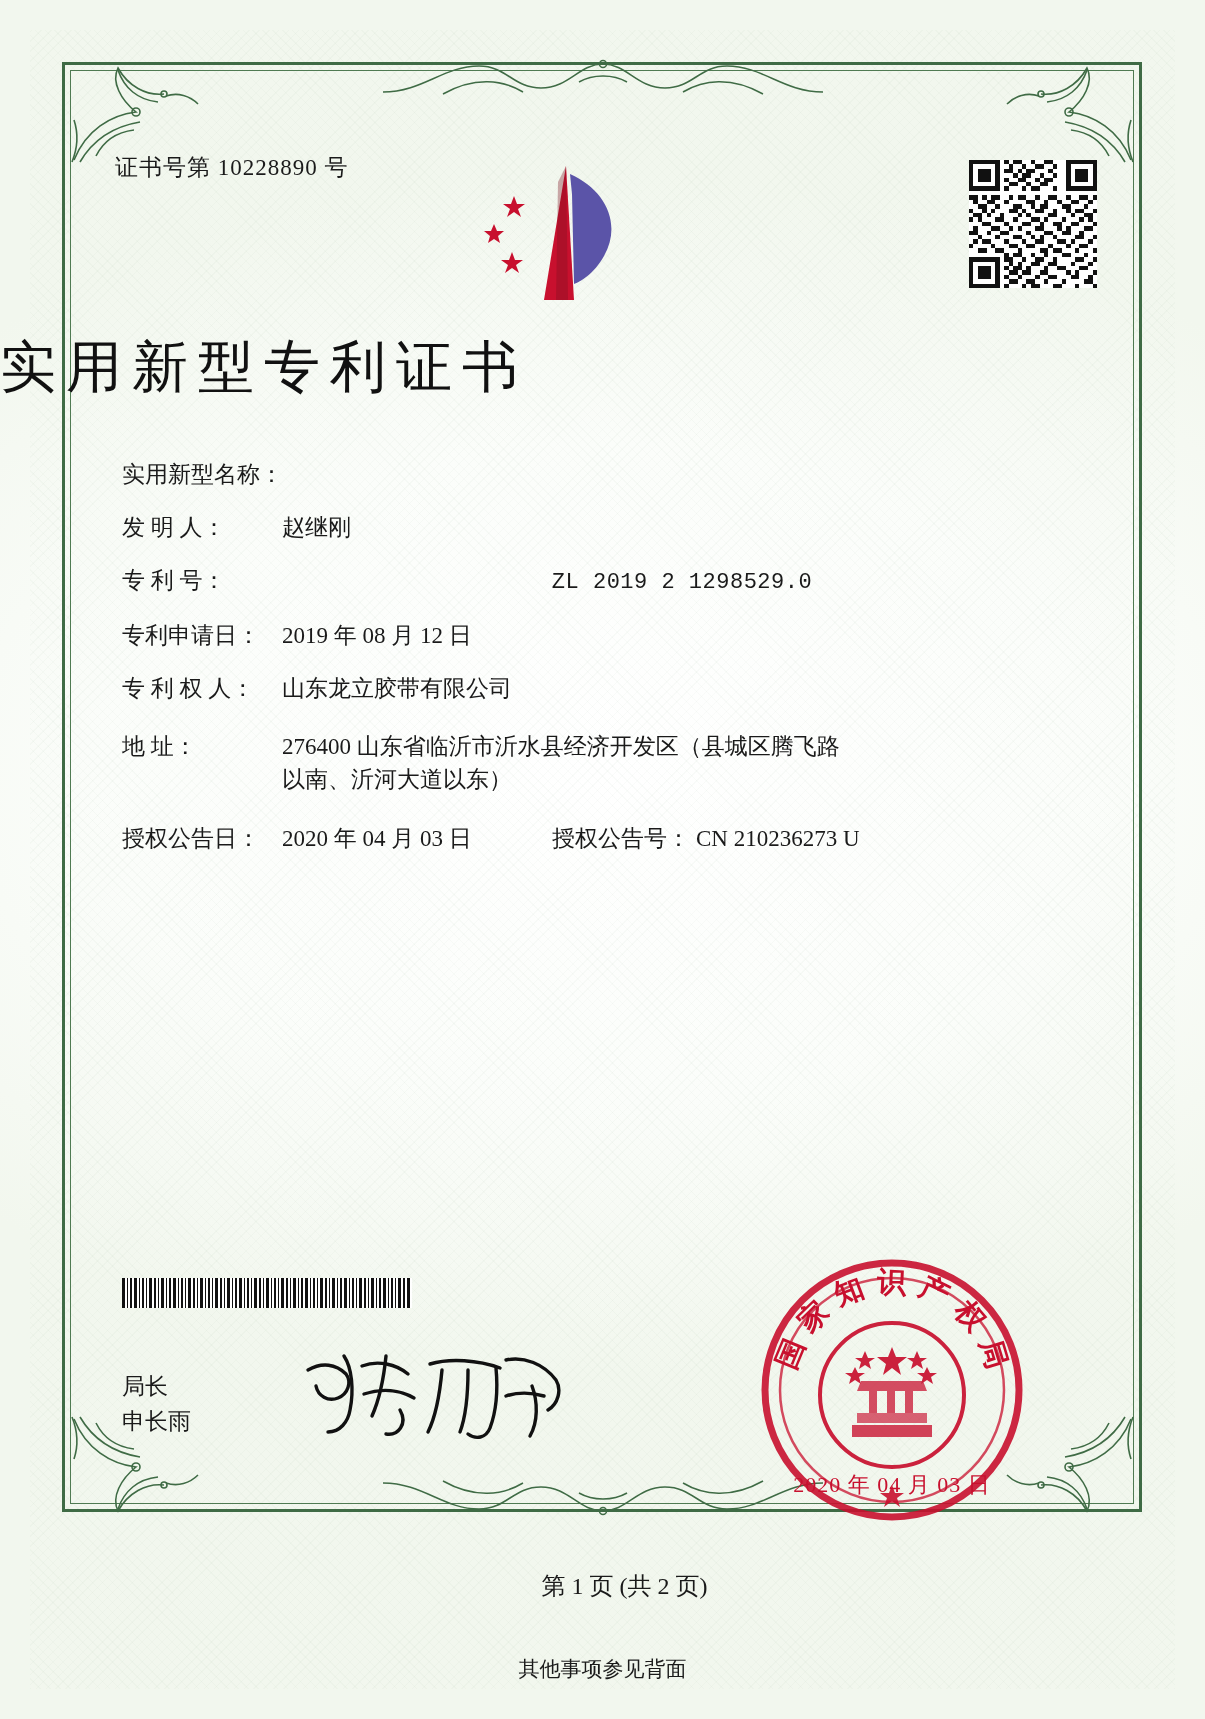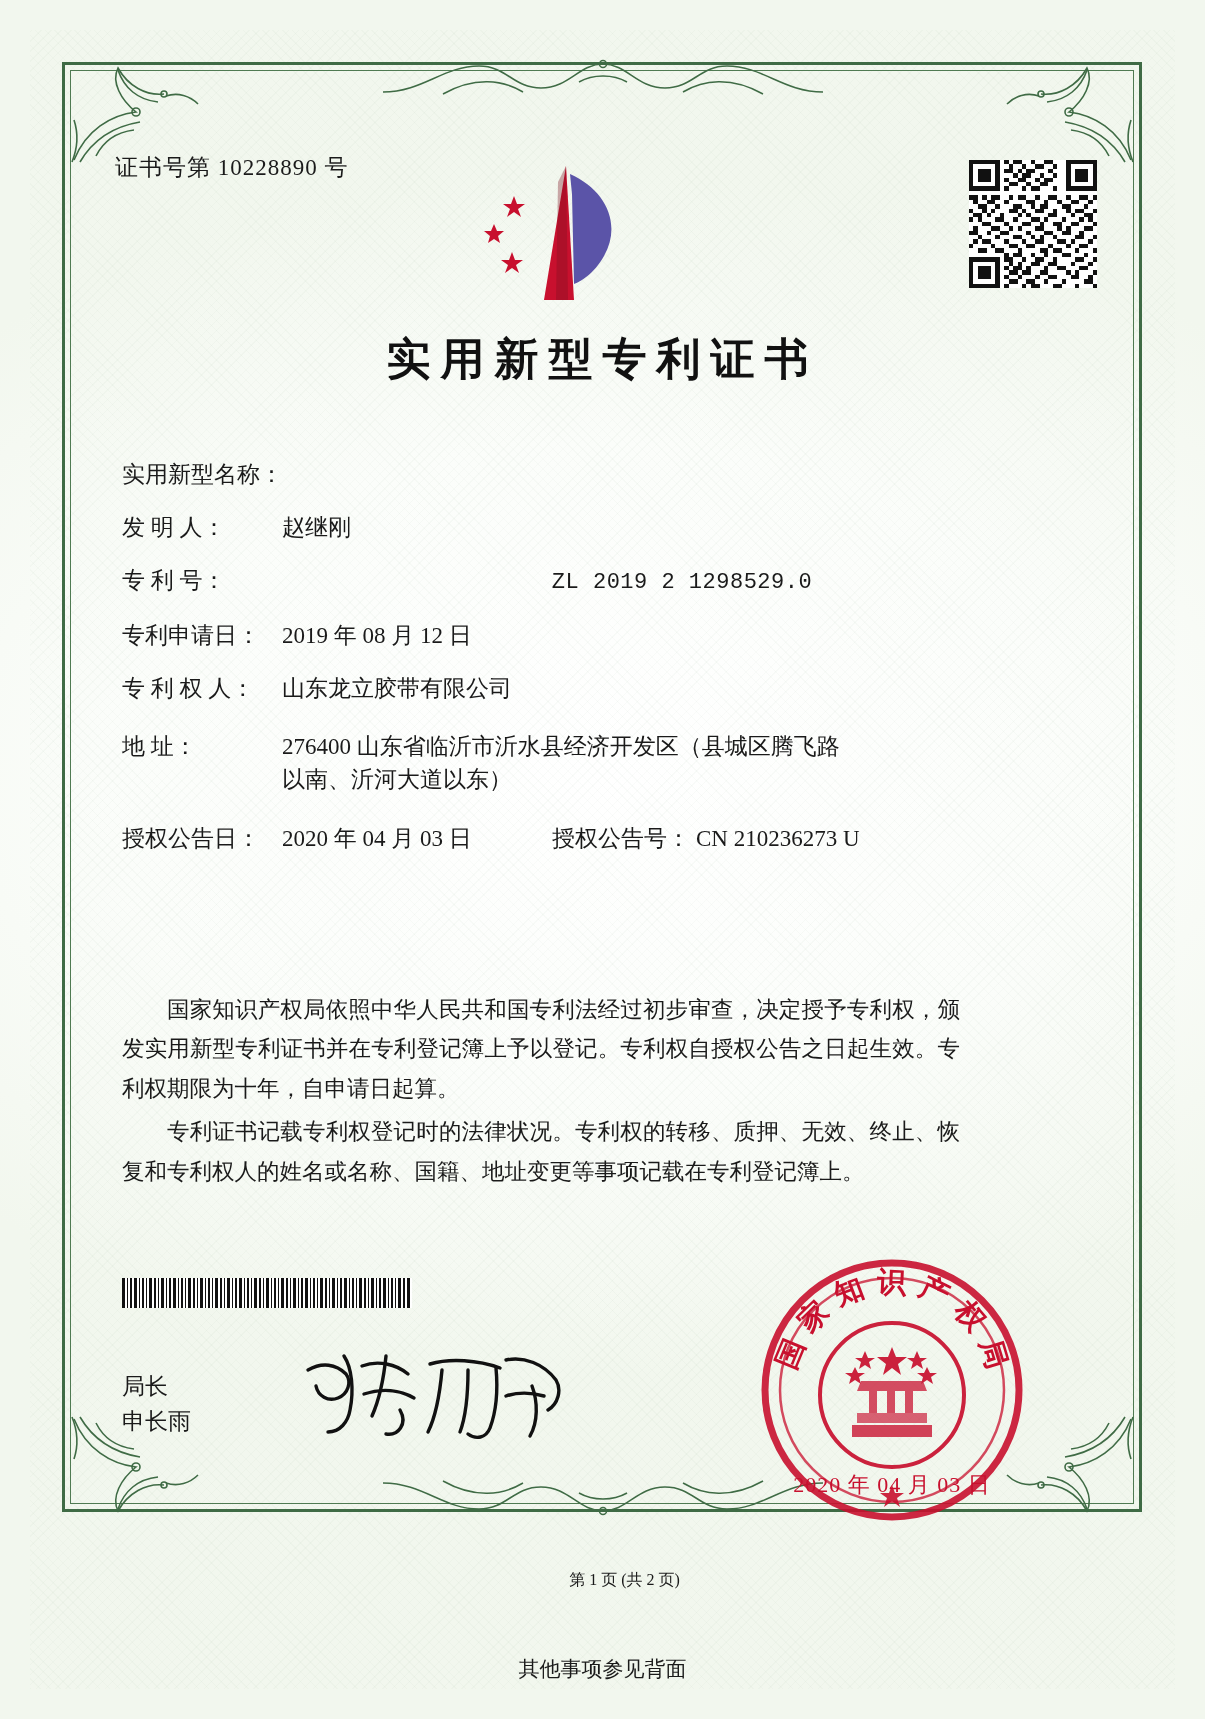--- a/index.html
+++ b/index.html
@@ -106,23 +106,23 @@
     position: absolute;
     right: 108px; top: 160px;
     width: 128px; height: 128px;
   }
   .qr svg { width:100%; height:100%; display:block; }
 
   
   .title {
     position: absolute;
     left: 0; right: 0; top: 330px;
-    text-align: center;
-    font-size: 44px;
-    font-weight: bold;
+    text-align: left;
+    font-size: 56px;
+    font-weight: normal;
     letter-spacing: 10px;
     font-family: "DejaVu Serif", serif;
     color: #111;
   }
 
   
   .fields {
     position: absolute;
     left: 122px; top: 455px;
     width: 960px;
@@ -213,21 +213,21 @@
     color: #c8102e;
     font-size: 22px;
     letter-spacing: 1px;
   }
 
   
   .page-num {
     position: absolute;
     left: 0; right: 0; top: 1570px;
     text-align: center;
-    font-size: 16px;
+    font-size: 24px;
     padding-left: 44px;
   }
   .footer-note {
     position: absolute;
     left: 0; right: 0; top: 1655px;
     text-align: center;
     font-size: 21px;
   }
 </style>
 </head>
@@ -562,24 +562,20 @@
         <div class="field-value">2020 年 04 月 03 日</div>
       </div>
       <div class="grant-right">
         <div class="field-label2">授权公告号：</div>
         <div class="field-value">CN 210236273 U</div>
       </div>
     </div>
 
   </div>
 
-  <div class="body-text">
-    <p>国家知识产权局依照中华人民共和国专利法经过初步审查，决定授予专利权，颁发实用新型专利证书并在专利登记簿上予以登记。专利权自授权公告之日起生效。专利权期限为十年，自申请日起算。</p>
-    <p>专利证书记载专利权登记时的法律状况。专利权的转移、质押、无效、终止、恢复和专利权人的姓名或名称、国籍、地址变更等事项记载在专利登记簿上。</p>
-  </div>
 
   <div class="barcode">
     <svg viewBox="0 0 290 30" shape-rendering="crispEdges">
       <rect width="290" height="30" fill="#ffffff"></rect>
       <g fill="#111111">
         <rect x="0" y="0" width="3" height="30"></rect>
           <rect x="5" y="0" width="1" height="30"></rect>
         <rect x="8" y="0" width="2" height="30"></rect>
           <rect x="12" y="0" width="3" height="30"></rect>
         <rect x="17" y="0" width="1" height="30"></rect>

